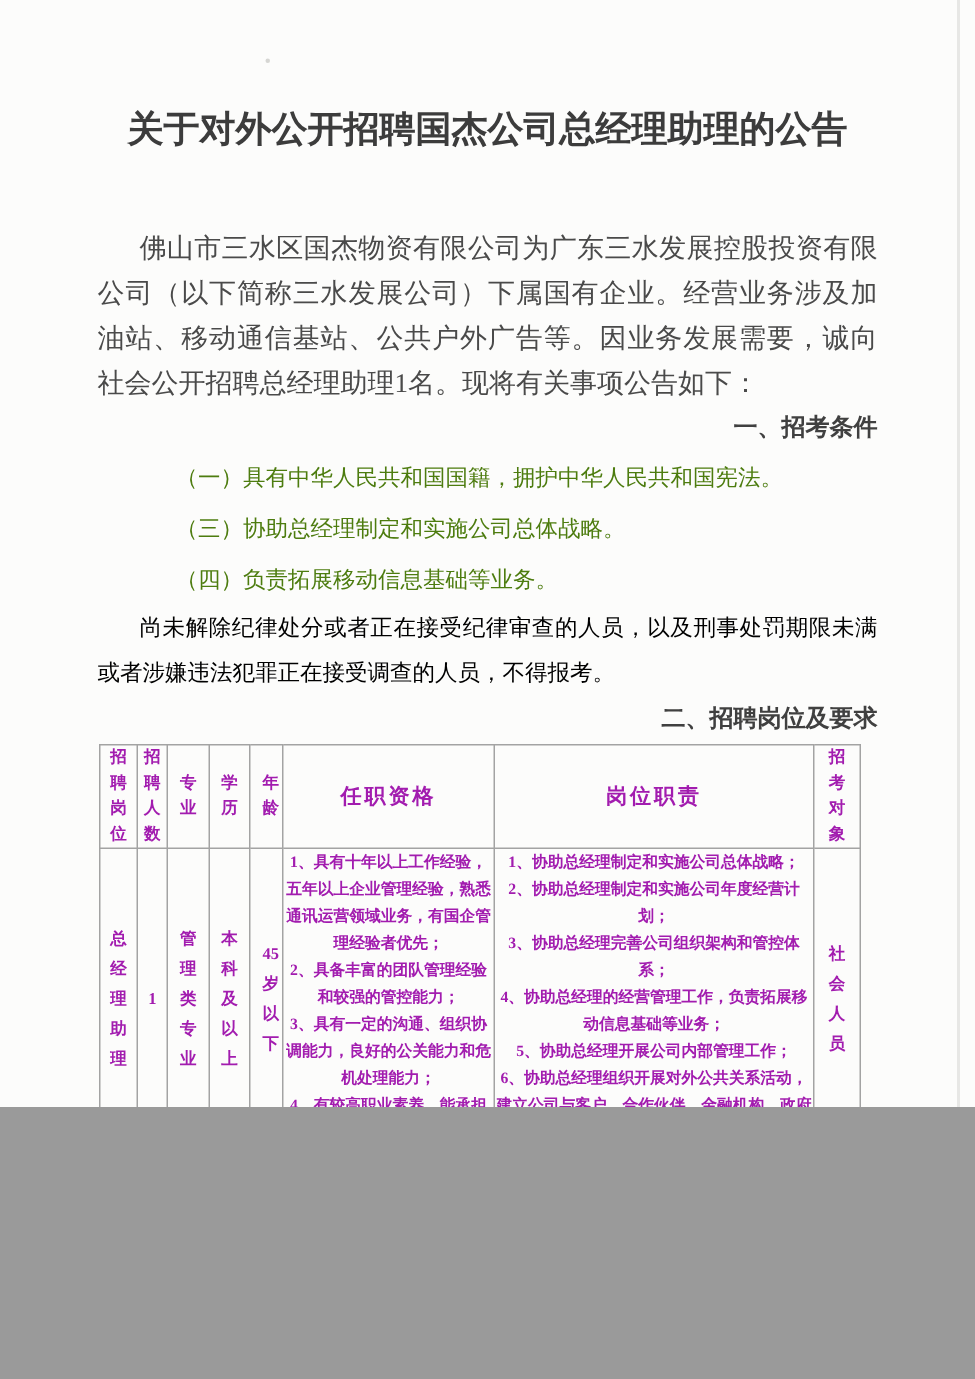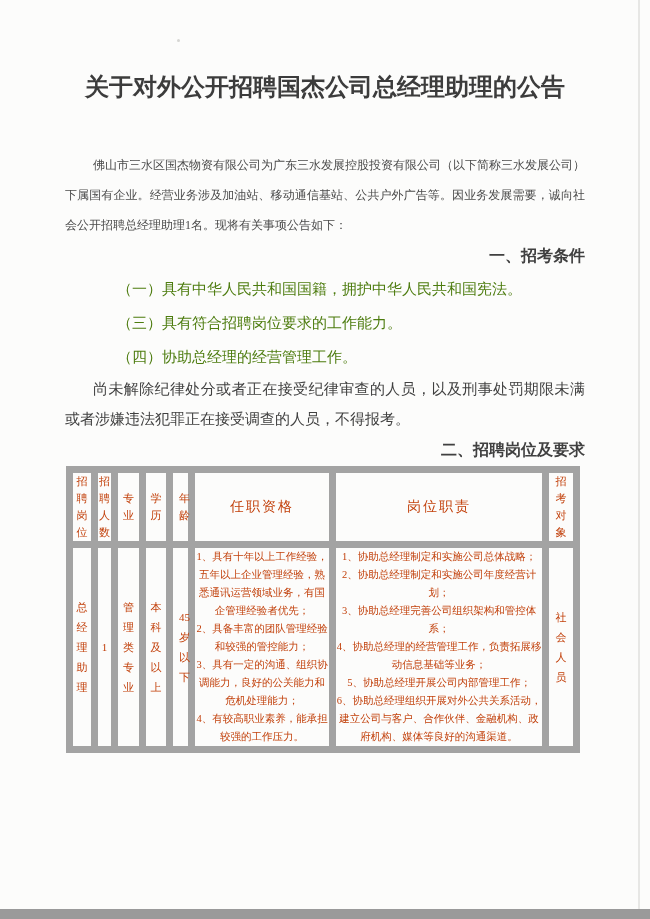--- a/index.html
+++ b/index.html
@@ -1,38 +1,38 @@
 <!DOCTYPE html>
 <html><head>
 <meta charset="utf-8">
 <style>
   html,body { margin:0; padding:0; background:#9a9a9a; }
   .page {
     position:relative;
-    width:650px; height:909px;
+    width:650px; height:738px;
     margin:0 auto;
     background:#fcfcfb;
     font-family:"Liberation Serif","DejaVu Serif",serif;
     color:#474747;
     overflow:hidden;
     box-sizing:border-box;
   }
   .content { padding:70px 65px 0 65px; }
 
   .title {
     margin:0;
     font-size:24px; font-weight:700;
     line-height:34px;
     text-align:center;
     color:#3c3c3c;
   }
 
   .intro {
     margin:46px 0 0 0;
-    font-size:12px; line-height:30px;
+    font-size:18px; line-height:30px;
     text-align:justify;
     text-indent:28px;
     color:#4a4a4a;
   }
 
   .sec-heading {
     font-size:16px; font-weight:700;
     line-height:32px;
     padding-left:52px;
     color:#404040;
@@ -44,35 +44,35 @@
     font-size:15px; line-height:34px;
     padding-left:52px;
     color:#4d7c0f;
   }
 
   .note {
     margin:0;
     font-size:15px; line-height:30px;
     text-align:justify;
     text-indent:28px;
-    color:#404040;
+    color:#000000;
   }
 
   table.recruit {
     border-collapse:collapse;
     table-layout:fixed;
     width:507px;
     margin-left:1px;
   }
   table.recruit th, table.recruit td {
-    border:7px solid #a3a3a3;
+    border:1px solid #a3a3a3;
     padding:0;
-    font-weight:normal;
+    font-weight:bold;
     vertical-align:middle;
-    color:#c2410c;
+    color:#a21caf;
   }
   tr.head-row { height:69px; }
   tr.body-row { height:201px; }
 
   th.hlabel { font-size:14px; letter-spacing:2px; }
 
   .vtext {
     width:13px;
     margin:0 auto;
     word-break:break-all;
@@ -113,22 +113,22 @@
 
   <div class="content">
 
     <h1 class="title">关于对外公开招聘国杰公司总经理助理的公告</h1>
 
     <p class="intro">佛山市三水区国杰物资有限公司为广东三水发展控股投资有限公司（以下简称三水发展公司）下属国有企业。经营业务涉及加油站、移动通信基站、公共户外广告等。因业务发展需要，诚向社会公开招聘总经理助理1名。现将有关事项公告如下：</p>
 
     <div class="sec-heading">一、招考条件</div>
 
     <p class="cond">（一）具有中华人民共和国国籍，拥护中华人民共和国宪法。</p>
-    <p class="cond">（三）具有符合招聘岗位要求的工作能力。</p>
-    <p class="cond">（四）协助总经理的经营管理工作。</p>
+    <p class="cond">（三）协助总经理制定和实施公司总体战略。</p>
+    <p class="cond">（四）负责拓展移动信息基础等业务。</p>
 
     <p class="note">尚未解除纪律处分或者正在接受纪律审查的人员，以及刑事处罚期限未满或者涉嫌违法犯罪正在接受调查的人员，不得报考。</p>
 
     <div class="sec-heading">二、招聘岗位及要求</div>
 
     <table class="recruit">
       <colgroup>
         <col style="width:25px">
           <col style="width:20px">
           <col style="width:28px">

